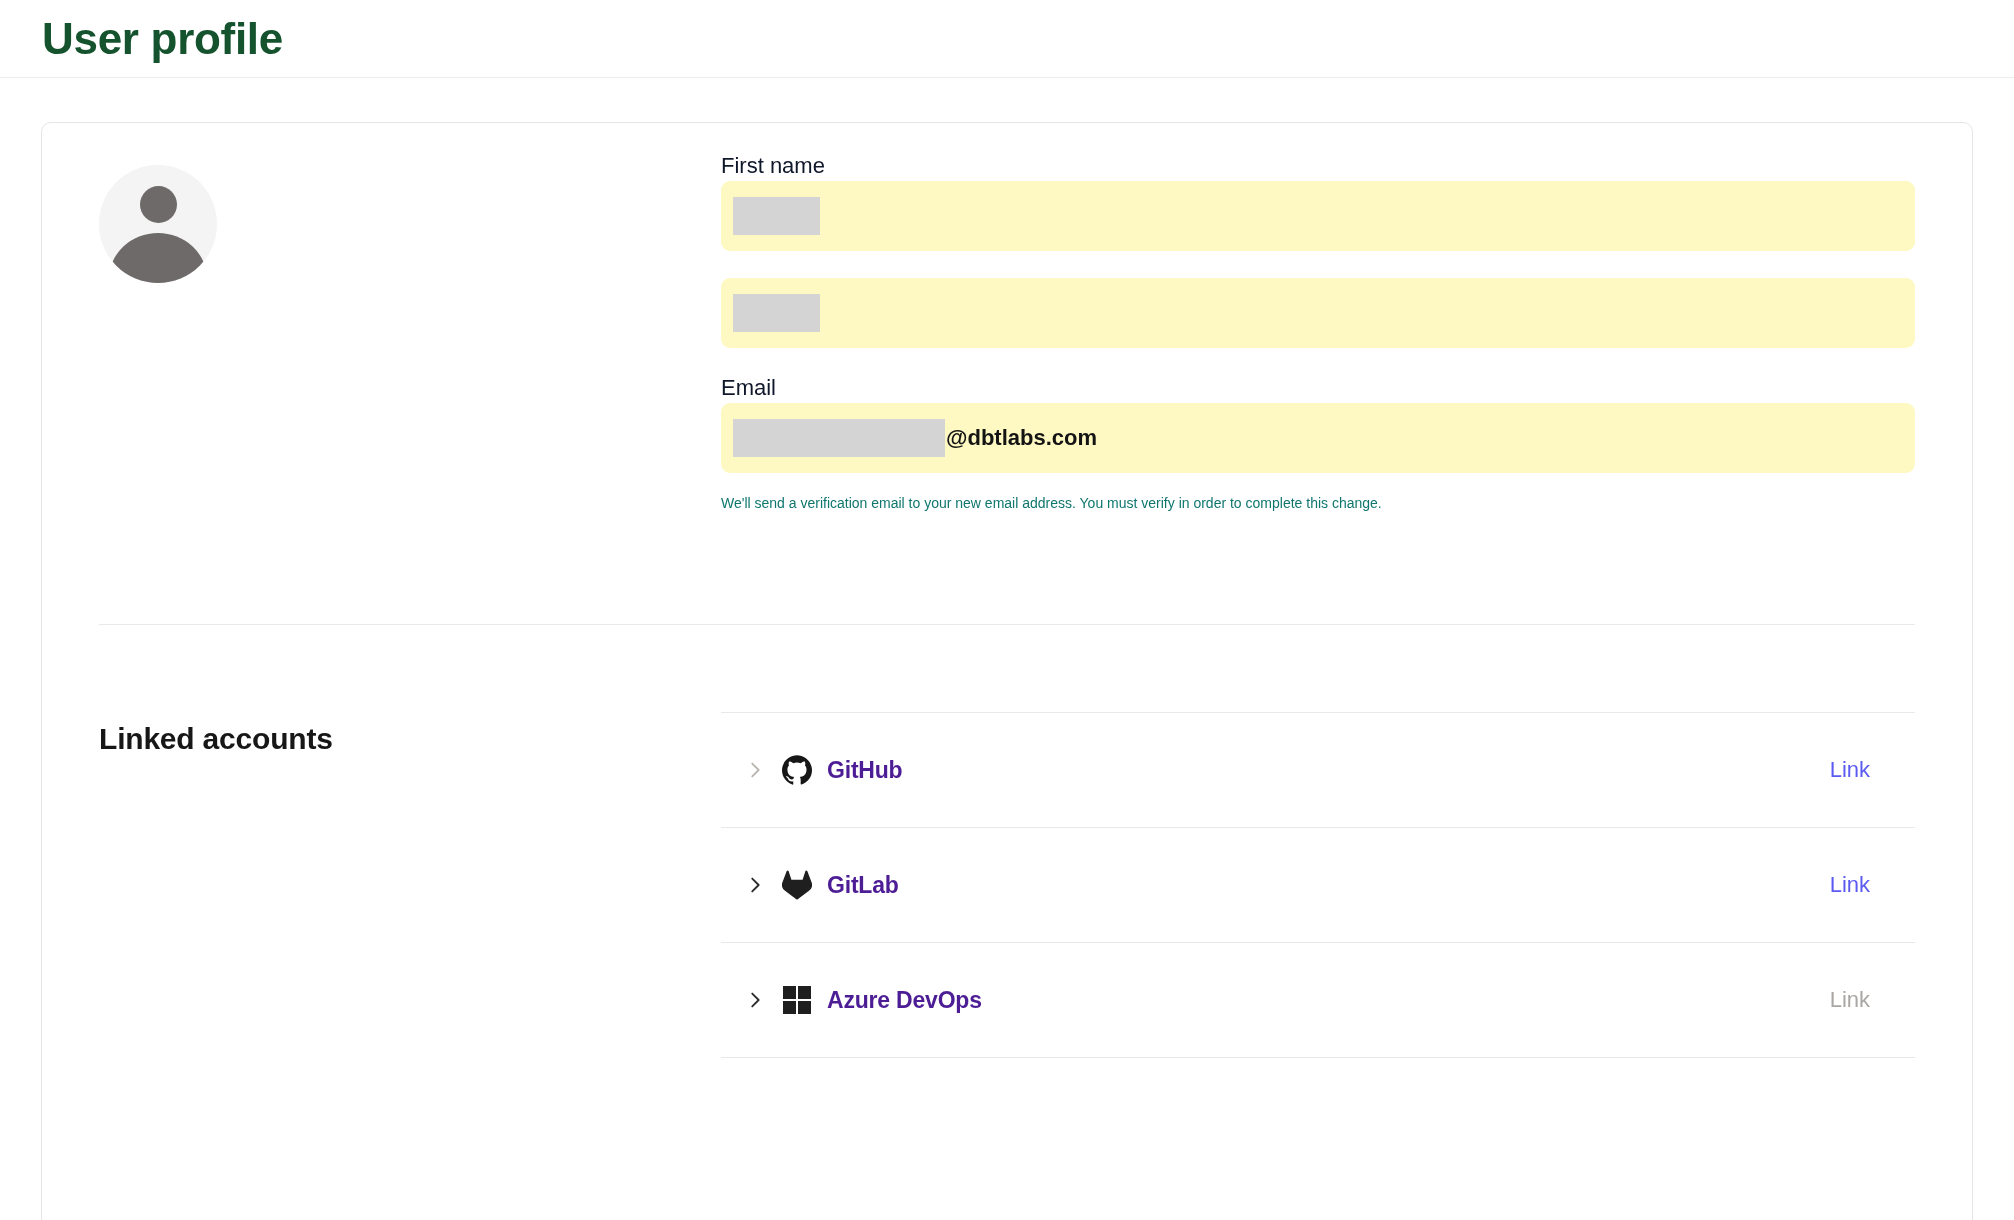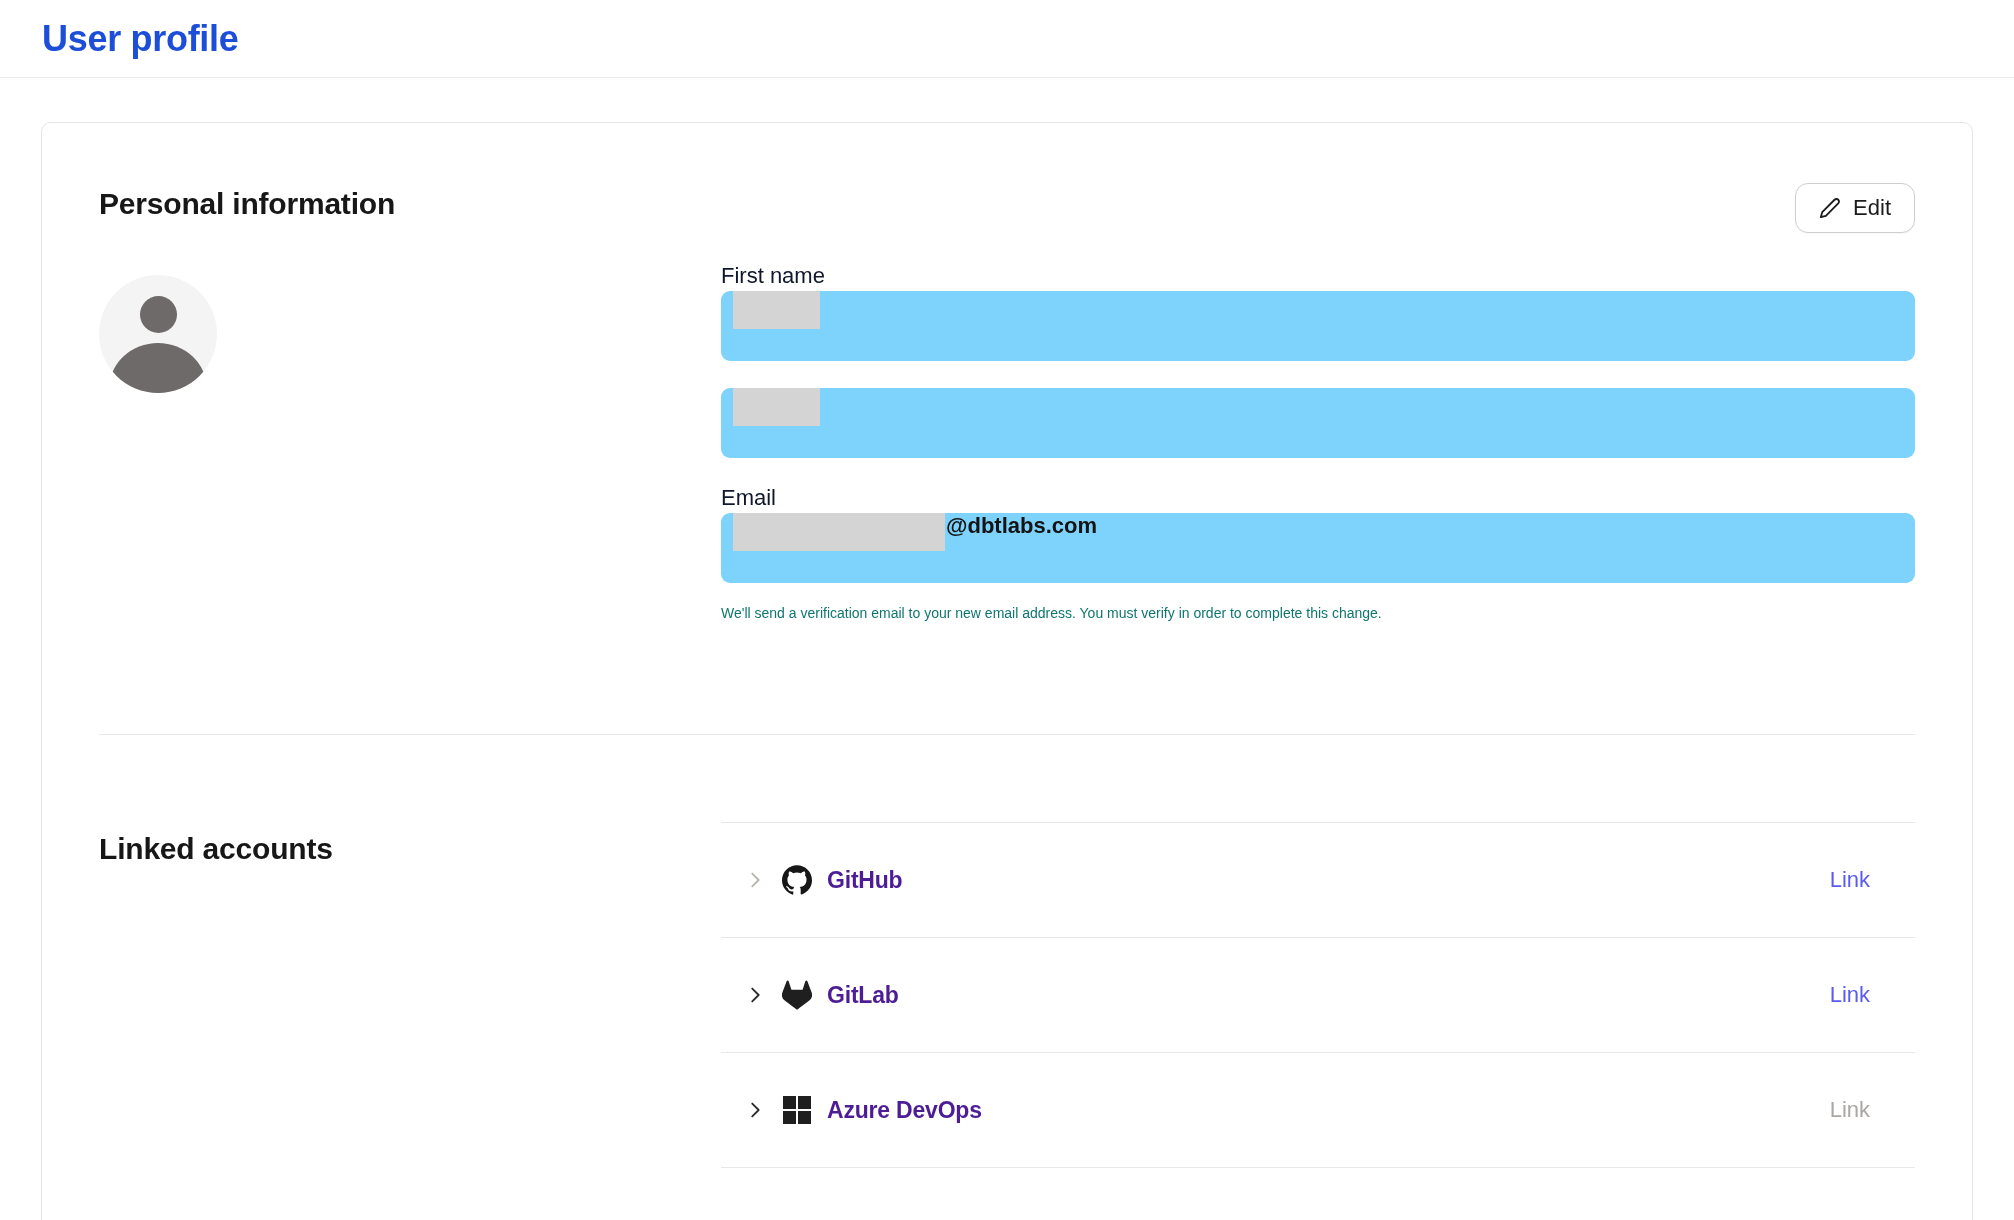--- a/index.html
+++ b/index.html
@@ -8,21 +8,21 @@
     font-family:"Liberation Sans", sans-serif;
     background:#ffffff; color:#1b1b1b;
     overflow:hidden;
   }
 
   
   .page-header {
     height:78px; display:flex; align-items:center;
     padding-left:42px; border-bottom:1px solid #ececec;
   }
-  .page-title { font-size:36px; font-weight:700; letter-spacing:-.3px; color:#1d4ed8; }
+  .page-title { font-size:44px; font-weight:700; letter-spacing:-.3px; color:#14532d; }
 
   
   .card {
     margin:44px 41px 0 41px;
     border:1px solid #e5e5e5; border-radius:10px;
     background:#fff; height:1160px;
   }
 
   
   .pi-top {
@@ -53,22 +53,22 @@
   }
   .avatar .shoulders {
     position:absolute; left:10px; top:68px;
     width:98px; height:92px; border-radius:50%; background:#6e6a6a;
   }
 
   .form-col { flex:1; min-width:0; }
   .f-group { margin-bottom:27px; }
   .f-label { font-size:22px; font-weight:500; line-height:26px; color:#0f172a; margin-bottom:2px; }
   .f-field {
-    height:70px; background:#7dd3fc; border-radius:9px;
-    display:flex; align-items:flex-start; padding:0 12px;
+    height:70px; background:#fef9c3; border-radius:9px;
+    display:flex; align-items:center; padding:0 12px;
   }
   .redact { width:87px; height:38px; background:#d4d4d4; }
   .redact.wide { width:212px; }
   .email-suffix { font-size:22px; font-weight:600; color:#141414; margin-left:1px; }
   .f-helper { font-size:14px; line-height:28px; color:#0f766e; margin-top:16px; }
 
   .hr { height:1px; background:#e8e8e8; margin:80px 57px 0 57px; }
 
   
   .la-section { display:flex; padding:0 57px; margin-top:87px; }
@@ -92,31 +92,20 @@
 </style>
 </head>
 <body>
 
 <div class="page-header">
   <div class="page-title">User profile</div>
 </div>
 
 <div class="card">
 
-  <div class="pi-top">
-    <div class="section-heading">Personal information</div>
-    <button class="edit-btn">
-      <span>
-        <svg width="22" height="22" viewBox="0 0 24 24" fill="none" stroke="#1b1b1b" stroke-width="2" stroke-linecap="round" stroke-linejoin="round">
-          <path d="M17 3a2.828 2.828 0 1 1 4 4L7.5 20.5 2 22l1.5-5.5L17 3z"></path>
-        </svg>
-      </span>
-      <span>Edit</span>
-    </button>
-  </div>
 
   <div class="pi-body">
     <div class="pi-left">
       <div class="avatar">
         <span class="head"></span>
         <span class="shoulders"></span>
       </div>
     </div>
 
     <div class="form-col">

